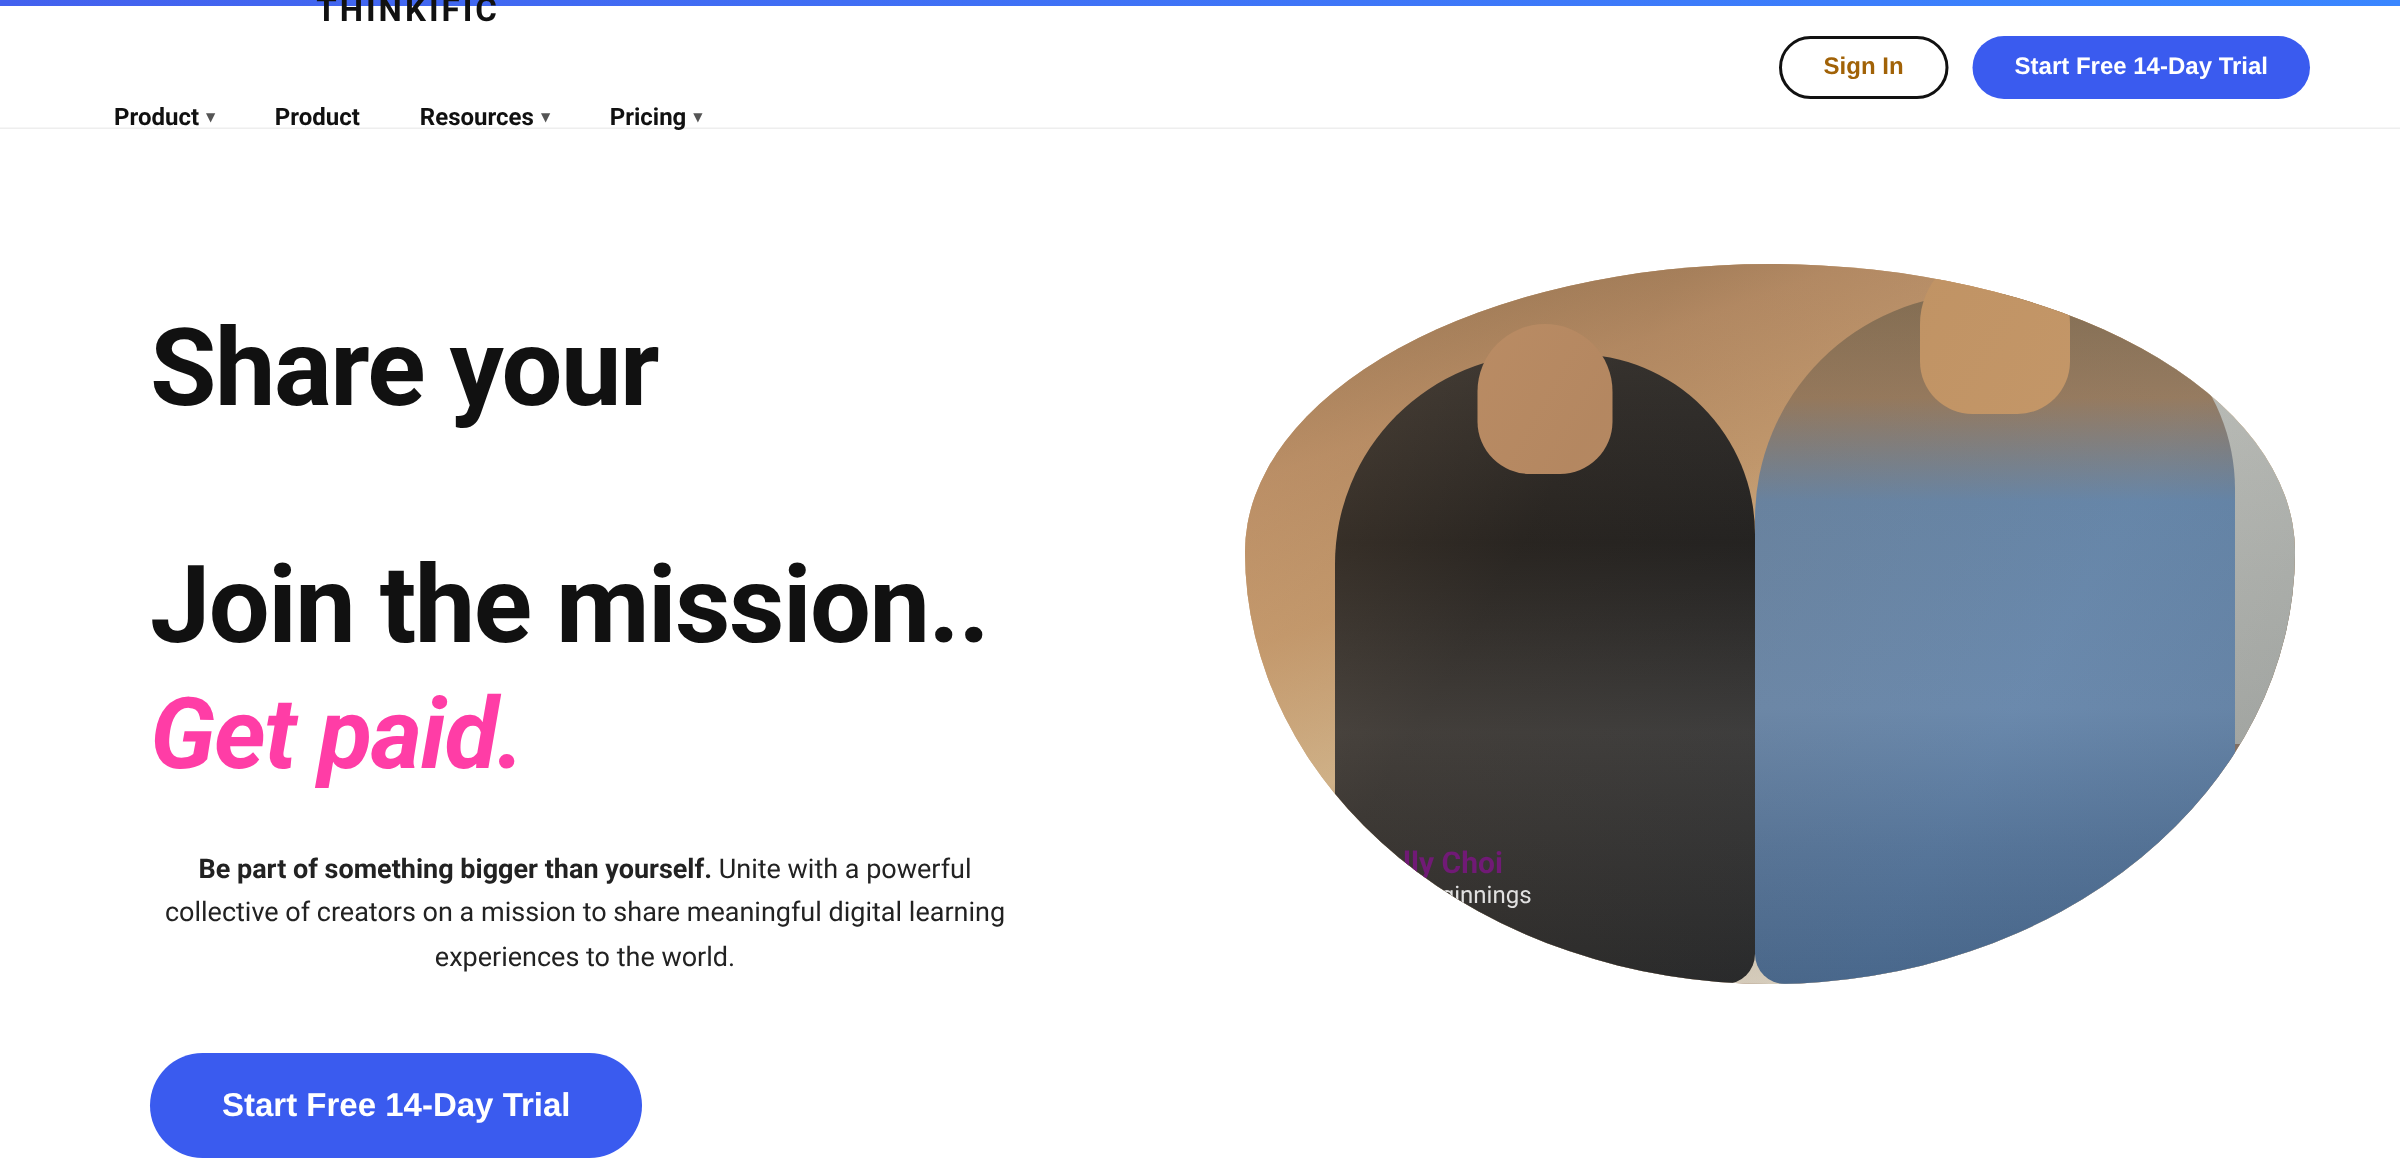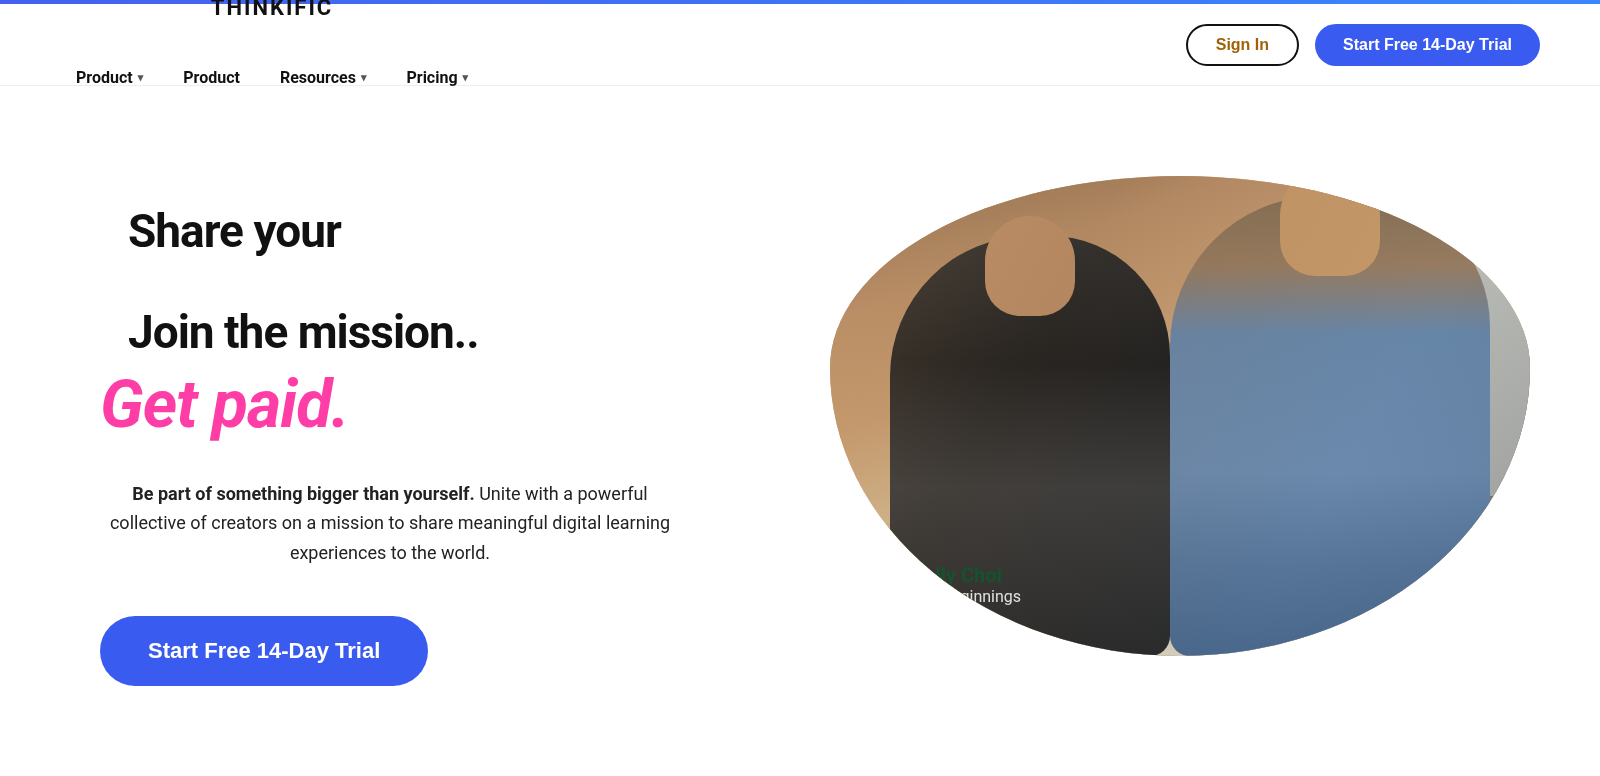--- a/index.html
+++ b/index.html
@@ -106,27 +106,26 @@
       gap: 60px;
       min-height: 694px;
     }
 
     .hero-left {
       flex: 0 0 660px;
       padding-top: 40px;
     }
 
     .hero-headline {
-      font-size: 46px;
+      font-size: 72px;
       font-weight: 700;
       line-height: 1.1;
       color: #111;
       margin-bottom: 8px;
       letter-spacing: -1px;
-      margin-left: 28px;
     }
 
     .hero-headline-pink {
       font-size: 66px;
       font-weight: 700;
       font-style: italic;
       color: #ff3da6;
       margin-bottom: 36px;
       display: block;
       letter-spacing: -1px;
@@ -246,21 +245,21 @@
       position: absolute;
       bottom: 50px;
       left: 80px;
       color: #fff;
       z-index: 10;
     }
 
     .caption-name {
       font-size: 20px;
       font-weight: 700;
-      color: #14532d;
+      color: #701a75;
       display: block;
     }
 
     .caption-brand {
       font-size: 16px;
       color: rgba(255,255,255,0.85);
       display: block;
     }
 
     

